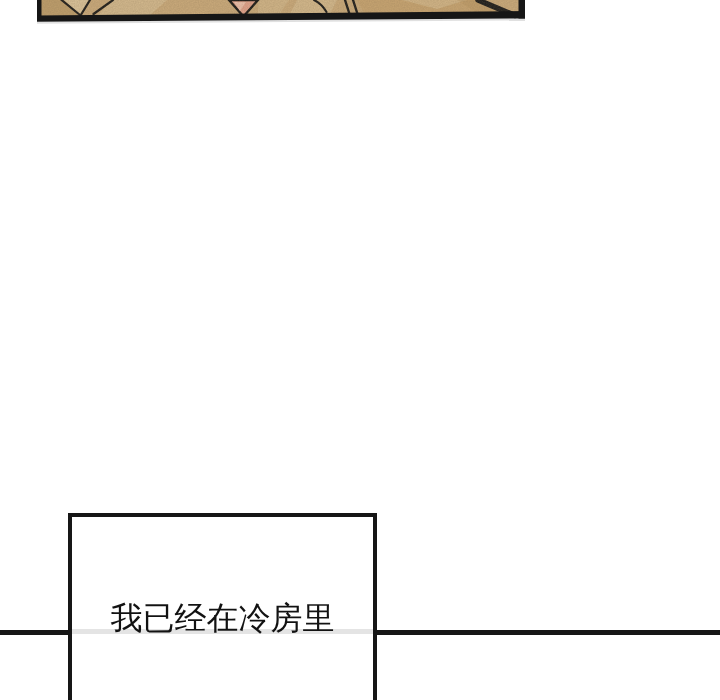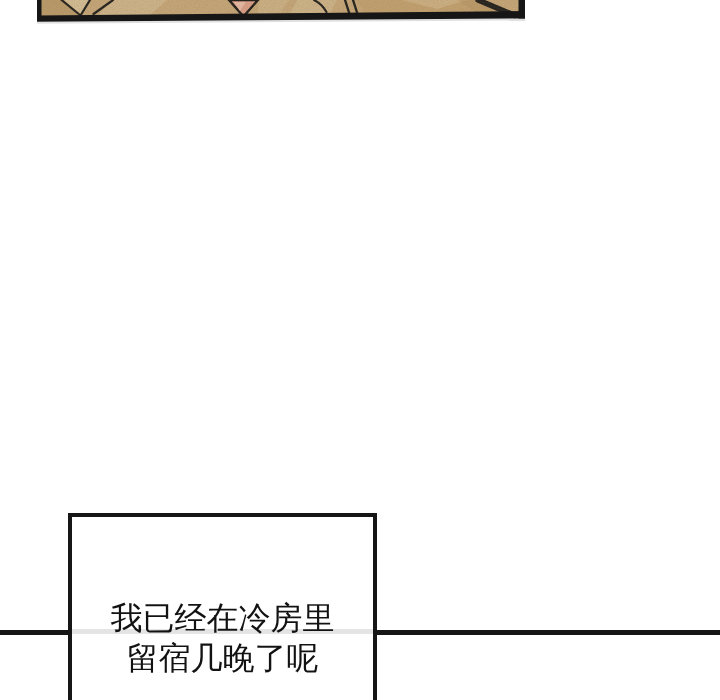--- a/index.html
+++ b/index.html
@@ -67,17 +67,16 @@
     <polygon points="0,15.5 488,11 488,18.5 0,21.8" fill="#161616"></polygon>
     <polygon points="0,21.8 488,18.5 488,20.5 0,23.8" fill="#000000" opacity="0.12"></polygon>
   </svg>
 
   <div class="divider"></div>
 
   <div class="speech-box">
     <div class="inner-divider"></div>
     <div class="speech-text">
       <div>我已经在冷房里</div>
-      <div>留宿几晚了呢</div>
     </div>
   </div>
 
 </div>
 
 </body></html>

